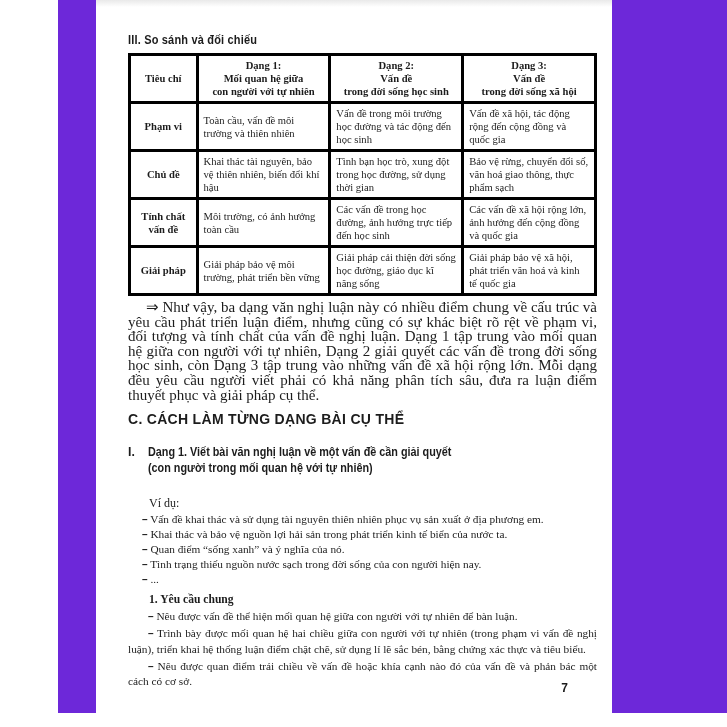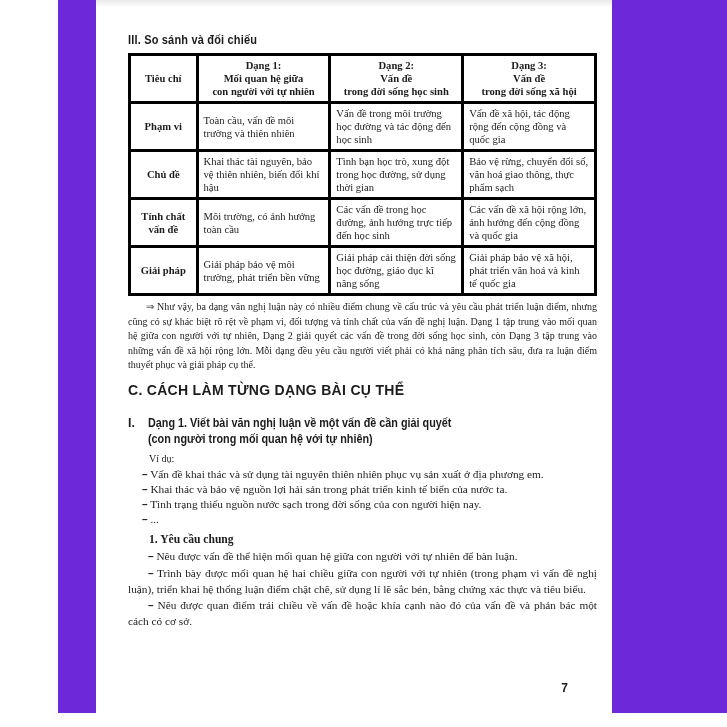--- a/index.html
+++ b/index.html
@@ -30,33 +30,33 @@
     font-size:10.6px;line-height:13px;
   }
   table.cmp th, table.cmp td{
     border:3px solid #000000;padding:3px 5px;vertical-align:middle;
   }
   table.cmp th{font-weight:bold;text-align:center;white-space:pre-line;}
   table.cmp td.crit{font-weight:bold;text-align:center;}
   table.cmp td.val{text-align:left;vertical-align:middle;}
   col.c1{width:14.5%;} col.c2{width:28.5%;} col.c3{width:28.5%;} col.c4{width:28.5%;}
   .summary{
-    margin:4px 0 0 0;font-size:10px;line-height:14.6px;
+    margin:4px 0 0 0;font-size:15px;line-height:14.6px;
     text-align:justify;text-indent:18px;font-family:Liberation Serif, serif;
   }
   .chapter{
     font-family:"Liberation Sans", sans-serif;font-weight:bold;
     font-size:14px;line-height:18px;margin:8px 0 16px 0;letter-spacing:0.3px;
   }
   .d1-head{
     font-family:"Liberation Sans", sans-serif;font-weight:bold;
     font-size:12.3px;line-height:16px;margin:7px 0 0 0;display:flex;
   }
   .d1-head .numeral{width:20px;flex:0 0 auto;}
-  .example-label{margin:4px 0 0 21px;font-size:10px;line-height:15px;}
+  .example-label{margin:20px 0 0 21px;font-size:12px;line-height:15px;}
   .ex-list{margin:1px 0 0 0;padding:0;list-style:none;}
   .ex-list li{
     font-size:11.3px;line-height:15px;margin:0 0 0 14px;
   }
   .dash{font-weight:bold;font-family:"Liberation Sans", sans-serif;font-size:10px;}
   .req-heading{
     font-weight:bold;font-size:11.6px;line-height:16px;margin:5px 0 0 21px;
   }
   p.req{
     margin:1px 0 0 0;font-size:11.3px;line-height:15.8px;
@@ -136,20 +136,21 @@
         <span class="condensed">Dạng 1. Viết bài văn nghị luận về một vấn đề cần giải quyết</span><br>
         <span class="condensed">(con người trong mối quan hệ với tự nhiên)</span>
       </span>
     </div>
 
     <div class="example-label">Ví dụ:</div>
 
     <ul class="ex-list">
       <li><span class="dash">–</span> <span>Vấn đề khai thác và sử dụng tài nguyên thiên nhiên phục vụ sản xuất ở địa phương em.</span></li>
       <li><span class="dash">–</span> <span>Khai thác và bảo vệ nguồn lợi hải sản trong phát triển kinh tế biển của nước ta.</span></li>
+      <li><span class="dash">–</span> <span>Quan điểm “sống xanh” và ý nghĩa của nó.</span></li>
       <li><span class="dash">–</span> <span>Tình trạng thiếu nguồn nước sạch trong đời sống của con người hiện nay.</span></li>
       <li><span class="dash">–</span> <span>...</span></li>
     </ul>
 
     <div class="req-heading">1. Yêu cầu chung</div>
 
     <p class="req"><span class="dash">–</span> <span>Nêu được vấn đề thể hiện mối quan hệ giữa con người với tự nhiên để bàn luận.</span></p>
     <p class="req"><span class="dash">–</span> <span>Trình bày được mối quan hệ hai chiều giữa con người với tự nhiên (trong phạm vi vấn đề nghị luận), triển khai hệ thống luận điểm chặt chẽ, sử dụng lí lẽ sắc bén, bằng chứng xác thực và tiêu biểu.</span></p>
     <p class="req"><span class="dash">–</span> <span>Nêu được quan điểm trái chiều về vấn đề hoặc khía cạnh nào đó của vấn đề và phản bác một cách có cơ sở.</span></p>
 

